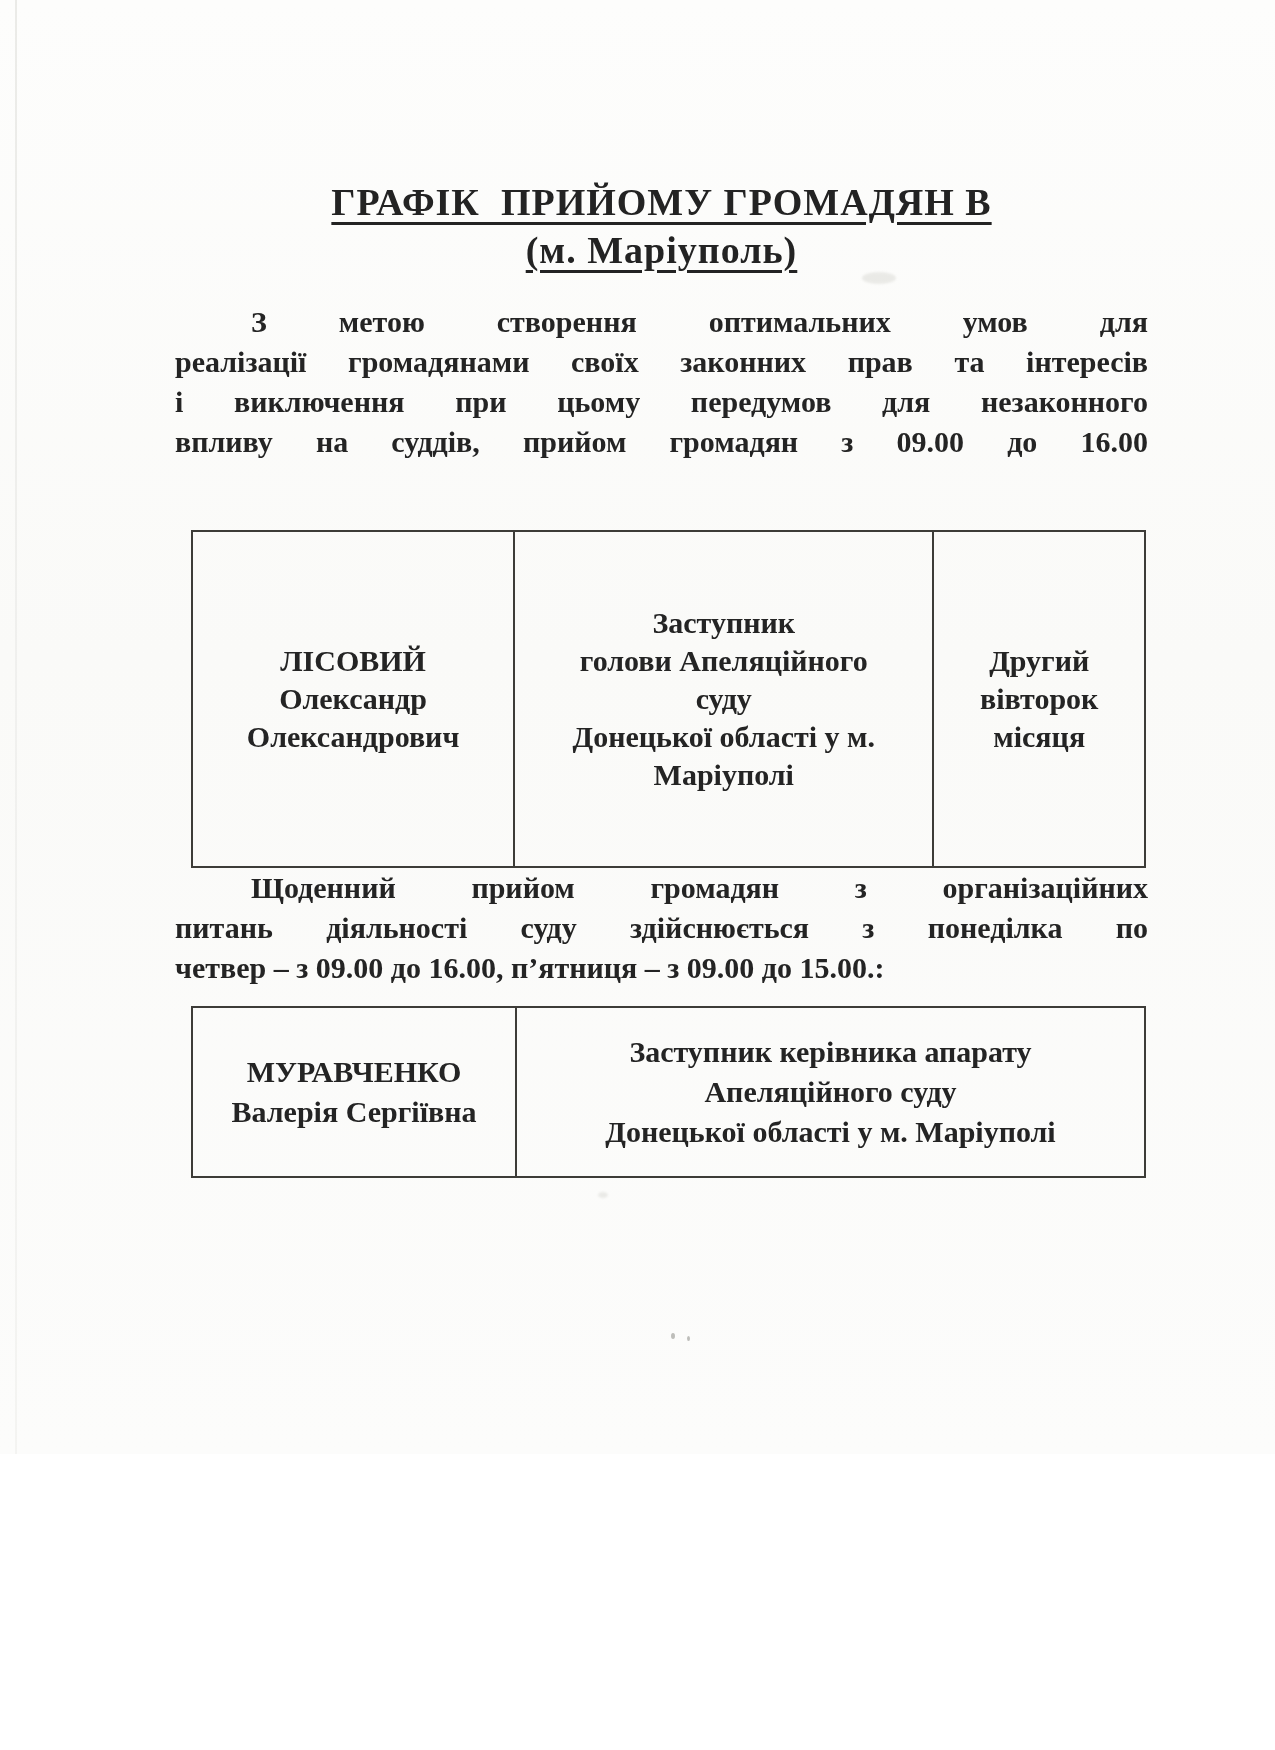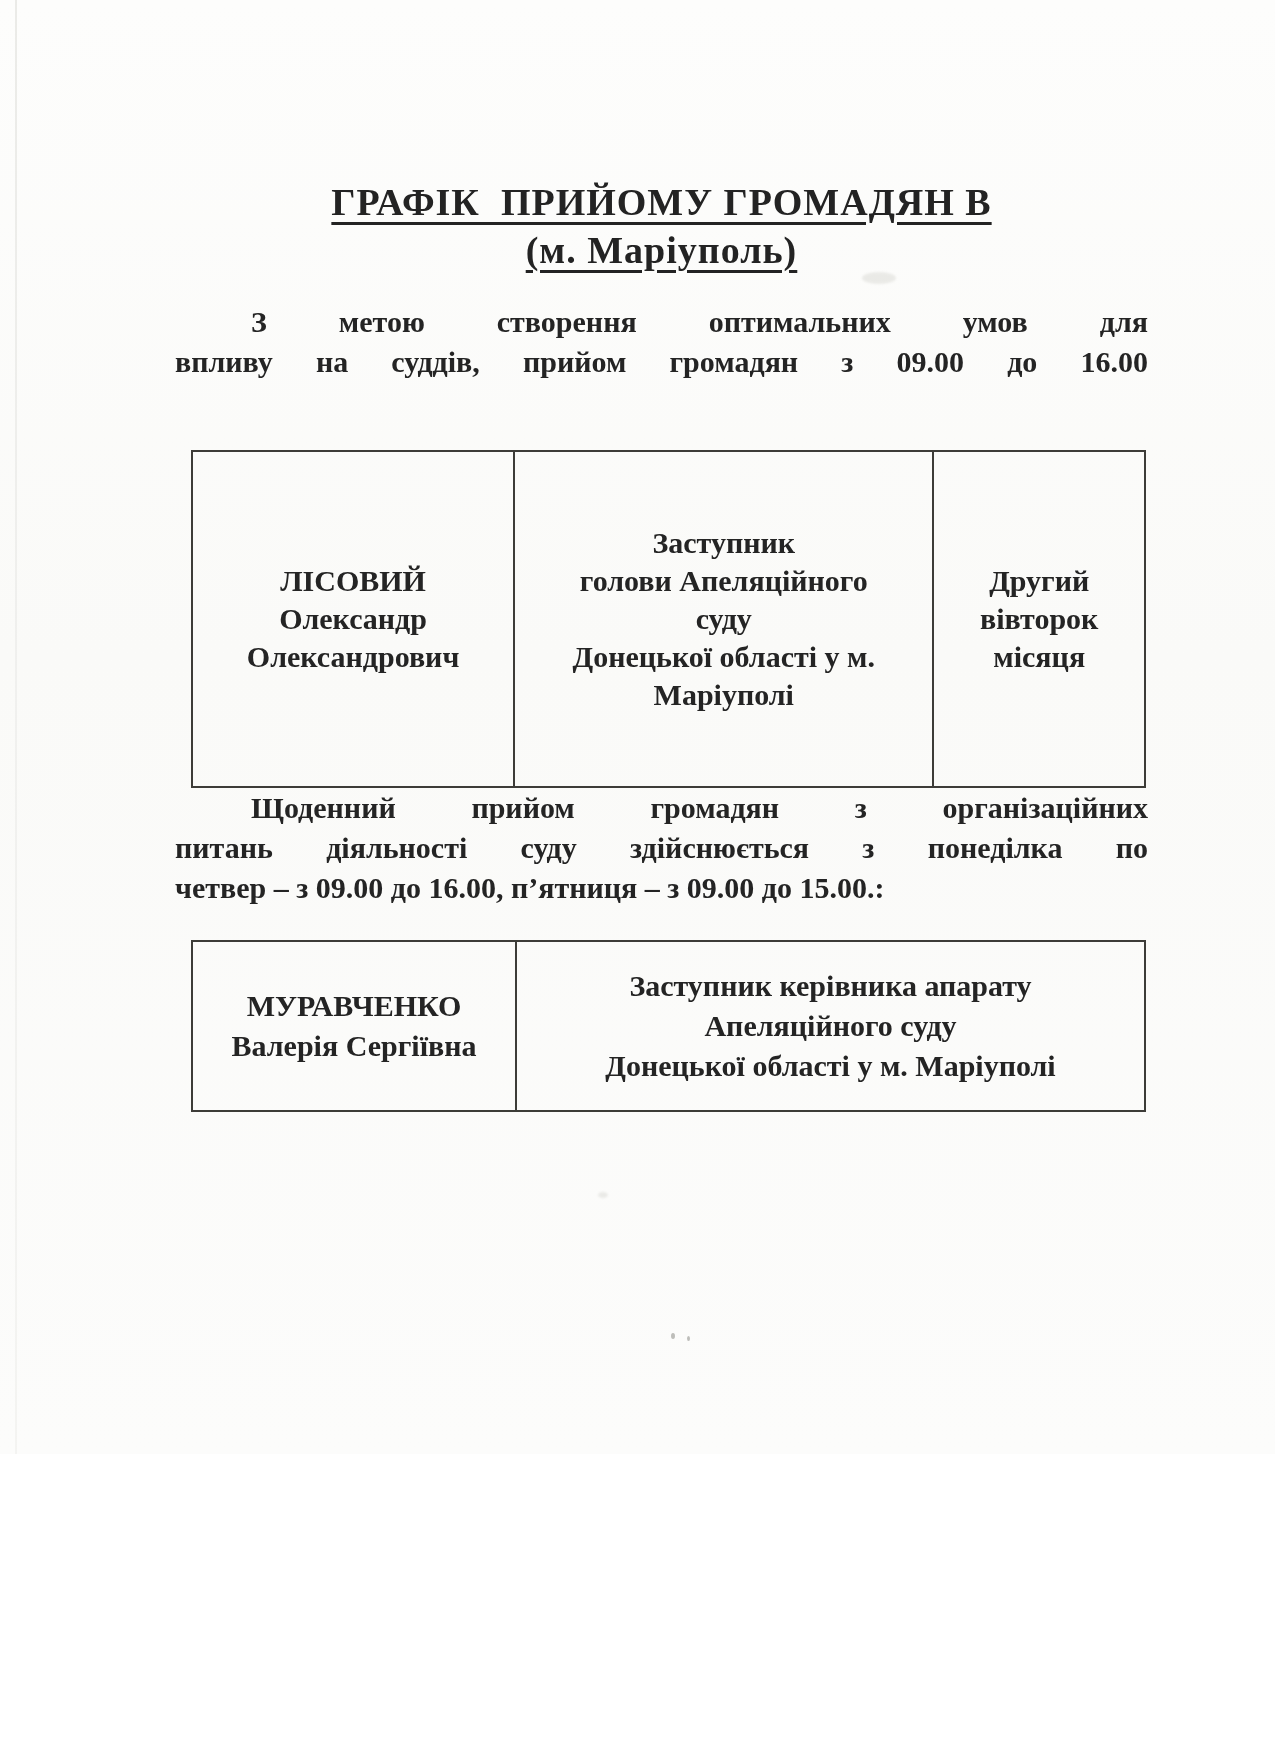--- a/index.html
+++ b/index.html
@@ -63,21 +63,21 @@
     text-align:center;
     vertical-align:middle;
     font-weight:bold;
     font-size:30px;
     color:#242424;
     padding:6px 20px;
     white-space:pre-line;
   }
   #schedule-table{ margin-top:68px; height:338px; }
   #schedule-table td{ line-height:38px; }
-  #daily-table{ margin-top:32px; height:172px; }
+  #daily-table{ margin-top:18px; height:172px; }
   #daily-table td{ line-height:40px; }
   .col-name1{ width:33.8%; }
   .col-pos1{ width:44.0%; }
   .col-day1{ width:22.2%; }
   .col-name2{ width:34.0%; }
   .col-pos2{ width:66.0%; }
   .speck{
     position:absolute;border-radius:50%;
     background:#8a8a85;opacity:.55;
   }
@@ -94,20 +94,22 @@
 
   <div class="content">
 
     <div class="doc-title">
       <div class="title-line">ГРАФІК&nbsp; ПРИЙОМУ ГРОМАДЯН В</div>
       <div class="title-line">(м. Маріуполь)</div>
     </div>
 
     <div class="para" id="p1">
       <div class="line first">З метою створення оптимальних умов для</div>
+      <div class="line">реалізації громадянами своїх законних прав та інтересів</div>
+      <div class="line">і виключення при цьому передумов для незаконного</div>
       <div class="line">впливу на суддів, прийом громадян з 09.00 до 16.00</div>
     </div>
 
     <table class="doc-table" id="schedule-table">
       <colgroup>
         <col class="col-name1">
           <col class="col-pos1">
           <col class="col-day1">
       </colgroup>
       <tbody>

